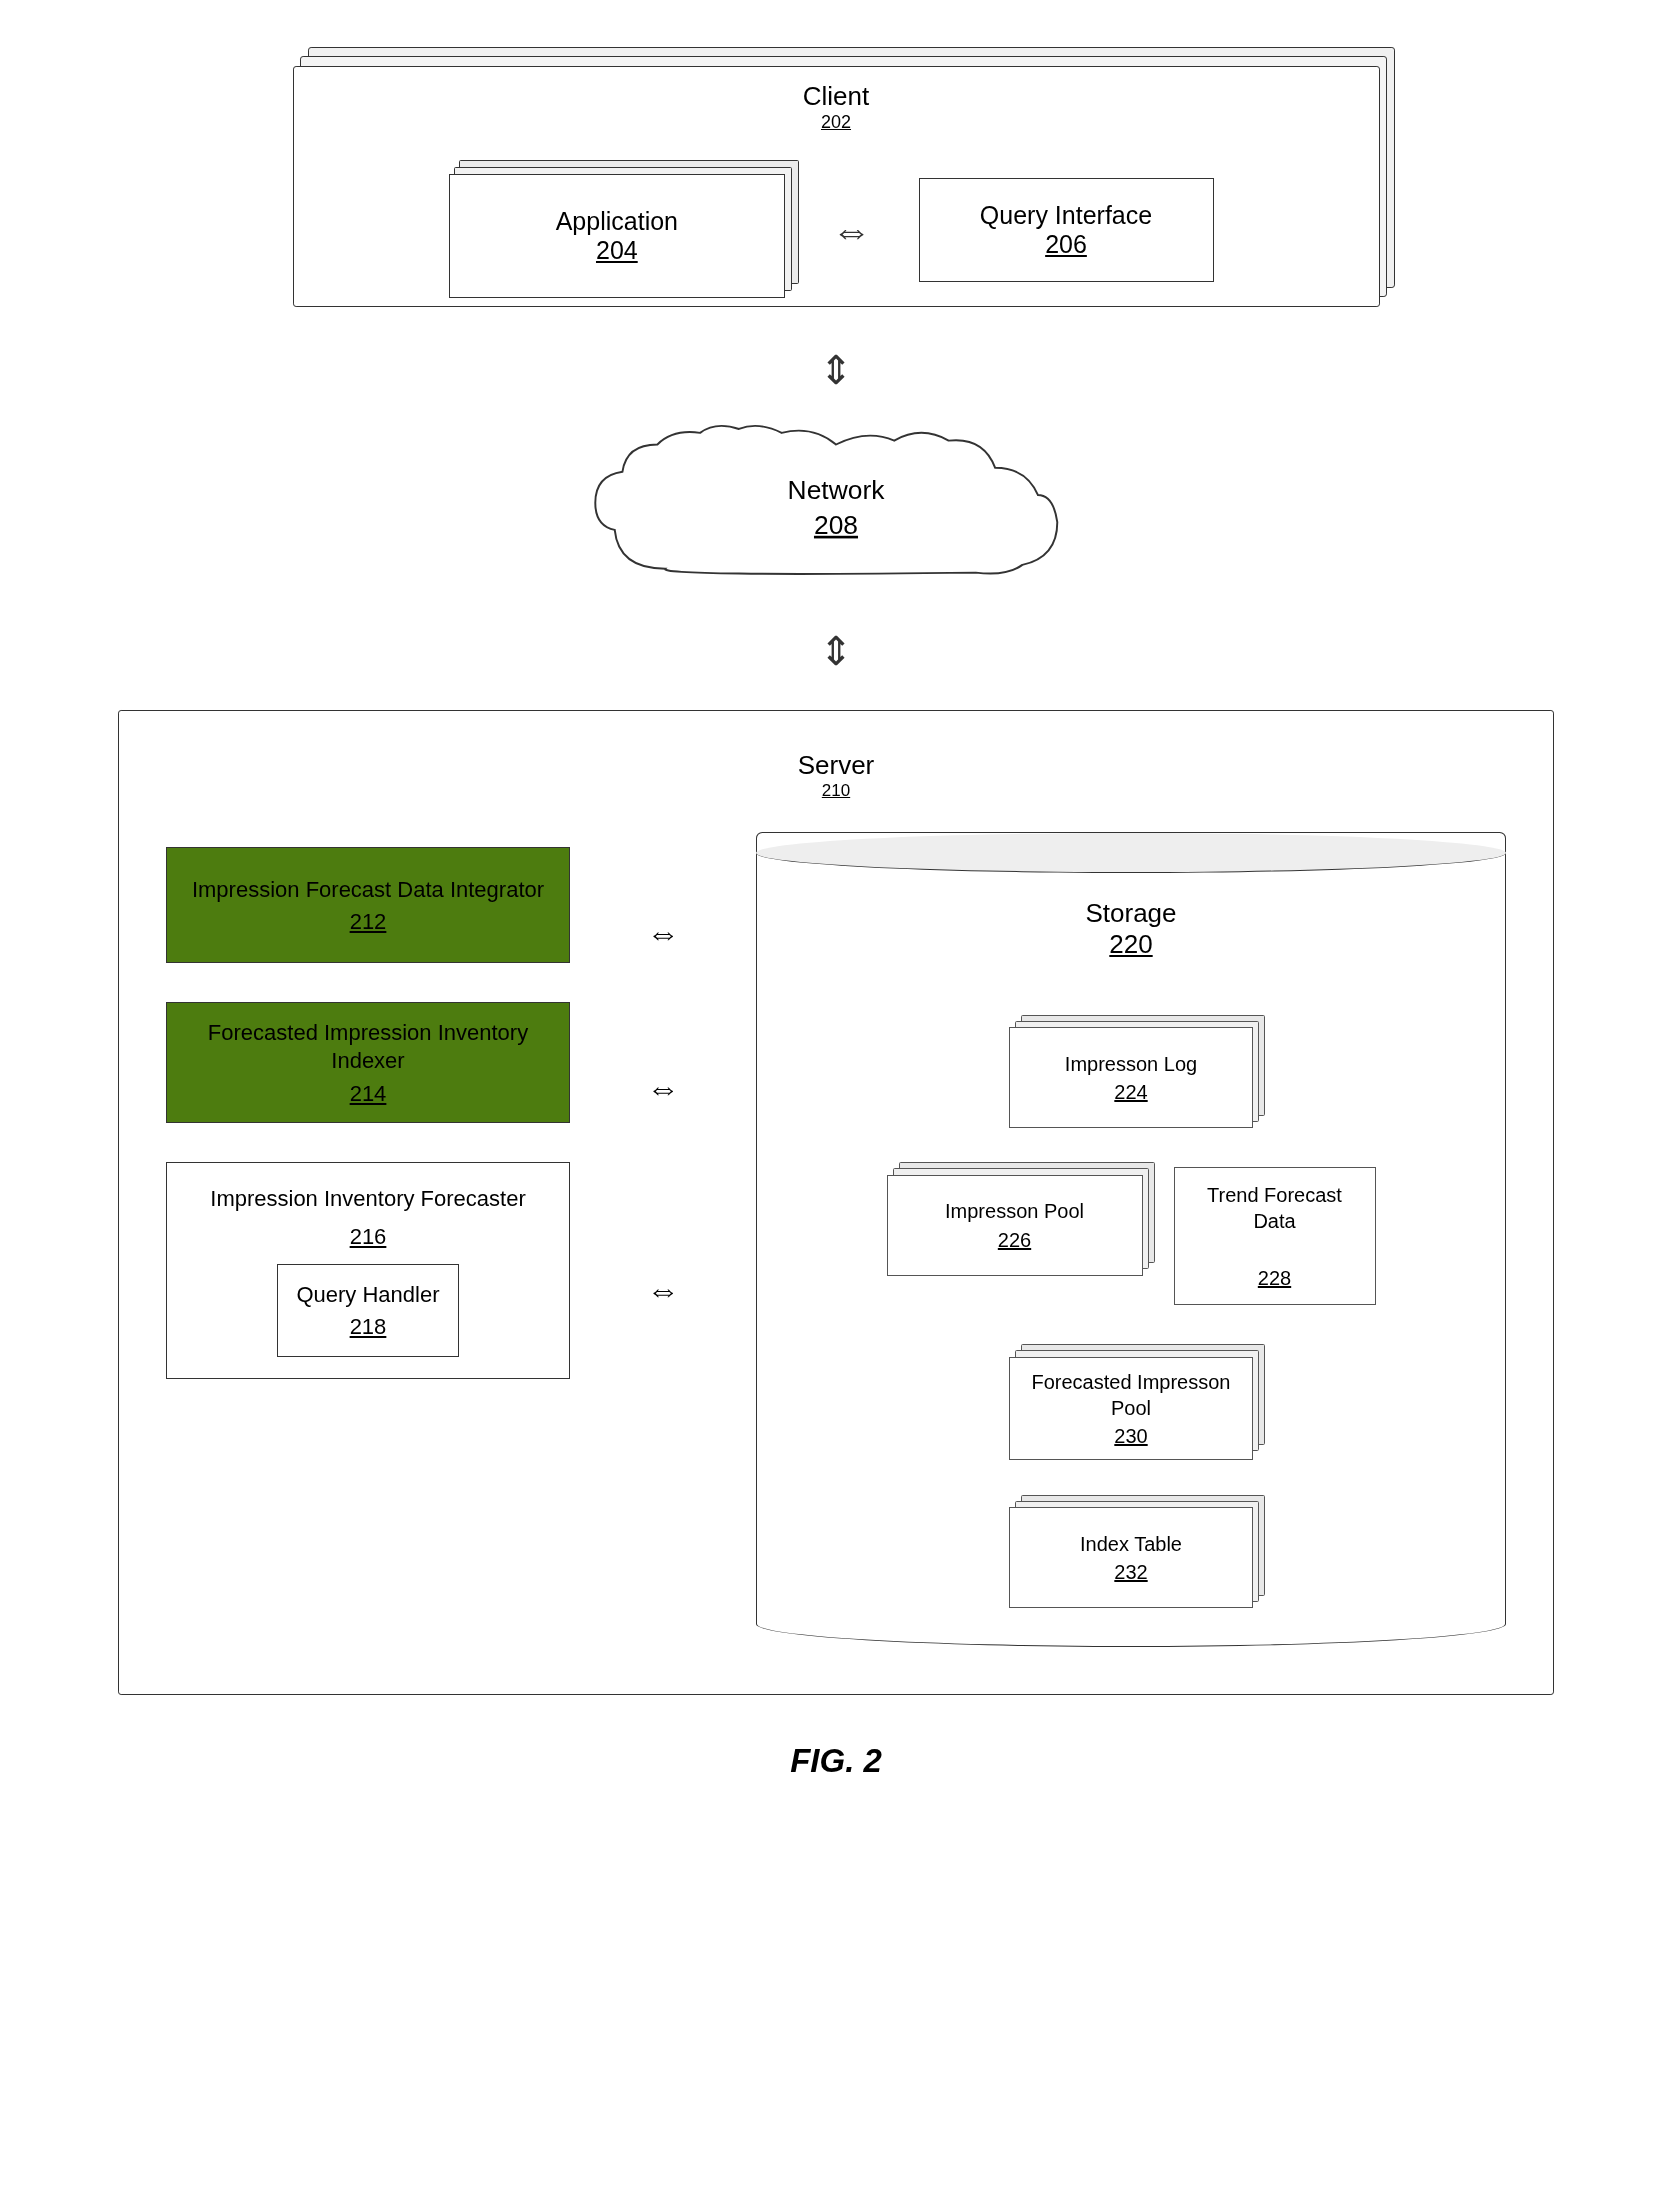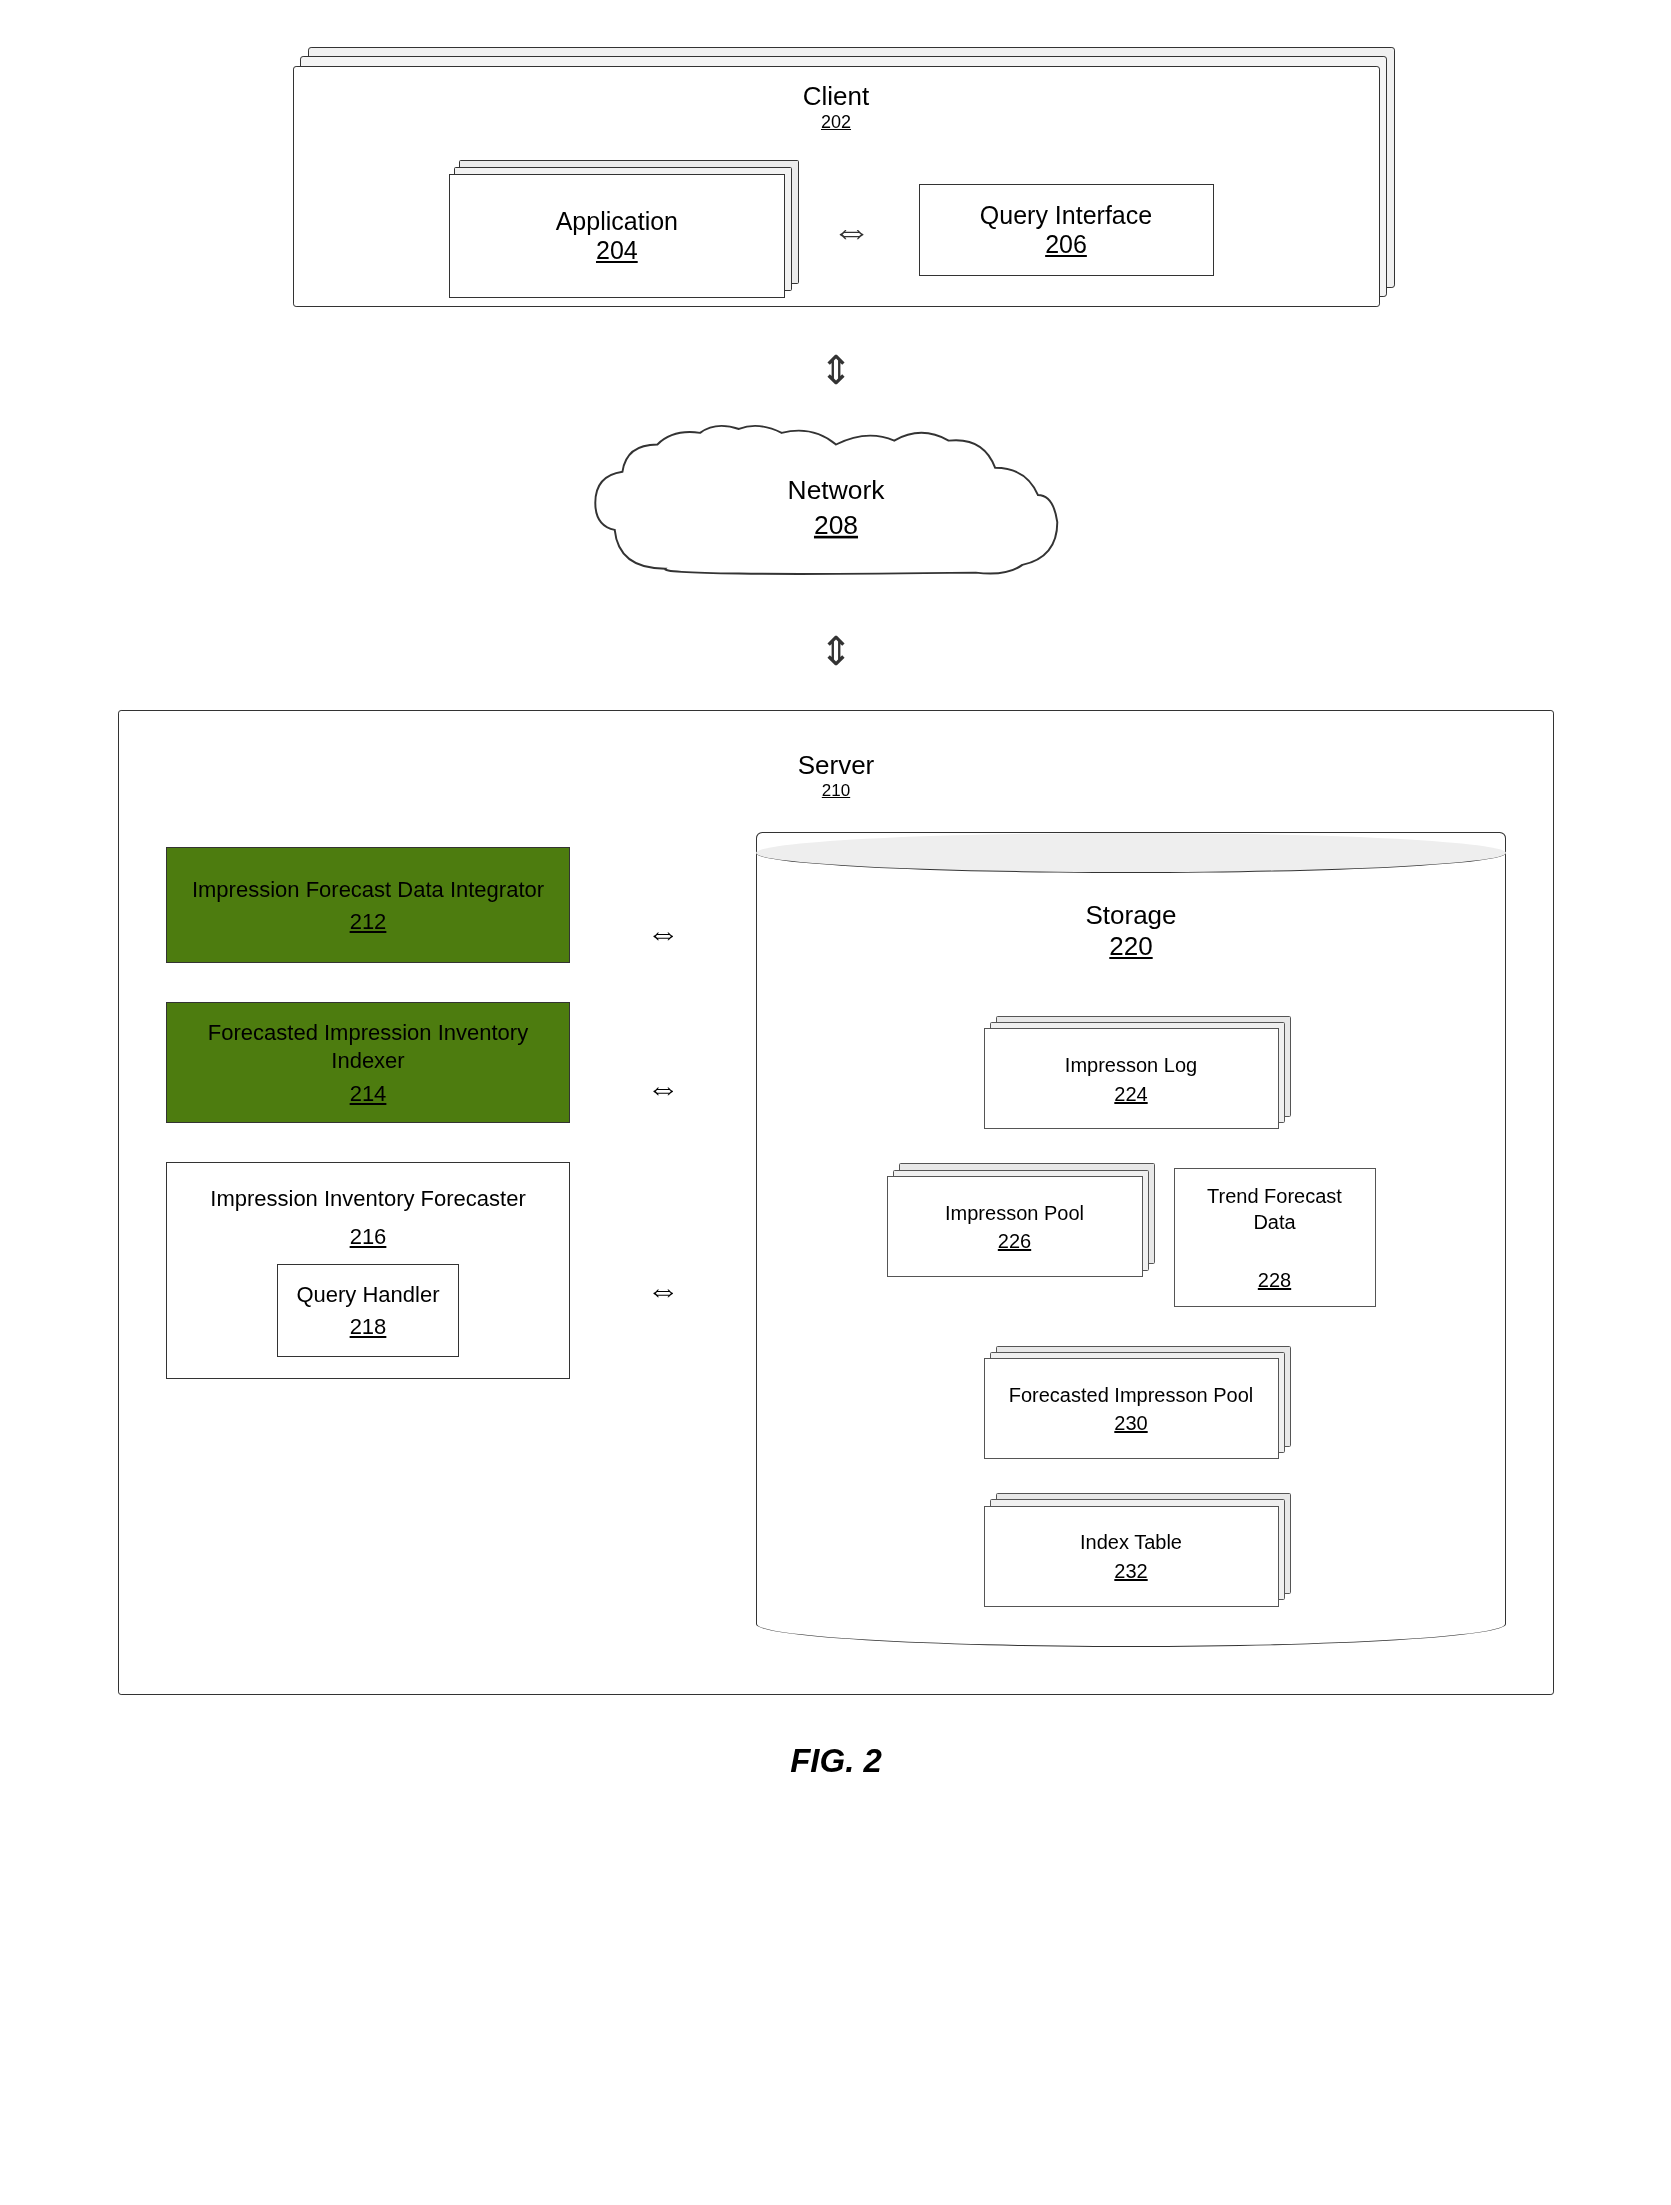--- a/index.html
+++ b/index.html
@@ -111,21 +111,21 @@
     .arrow-vert {
       font-size: 40px;
       color: #333;
       line-height: 1;
       margin: 7.8px 0;
     }
 
     
     .query-box {
       width: 295px;
-      height: 92px;
+      height: 104px;
       border: 1.9px solid #333;
       background: #fff;
       display: flex;
       flex-direction: column;
       align-items: center;
       justify-content: center;
     }
 
     .query-label {
       font-size: 25px;
@@ -266,21 +266,21 @@
       display: block;
     }
     .storage-number {
       font-size: 26px;
       text-decoration: underline;
     }
 
     
     .storage-item-wrapper {
       position: relative;
-      width: 295px;
+      width: 244px;
       margin: 7.8px 0;
     }
 
     .storage-item-layer {
       position: absolute;
       border: 1.9px solid #555;
       background: #f0f0f0;
       border-radius: 1.6px;
     }
 

